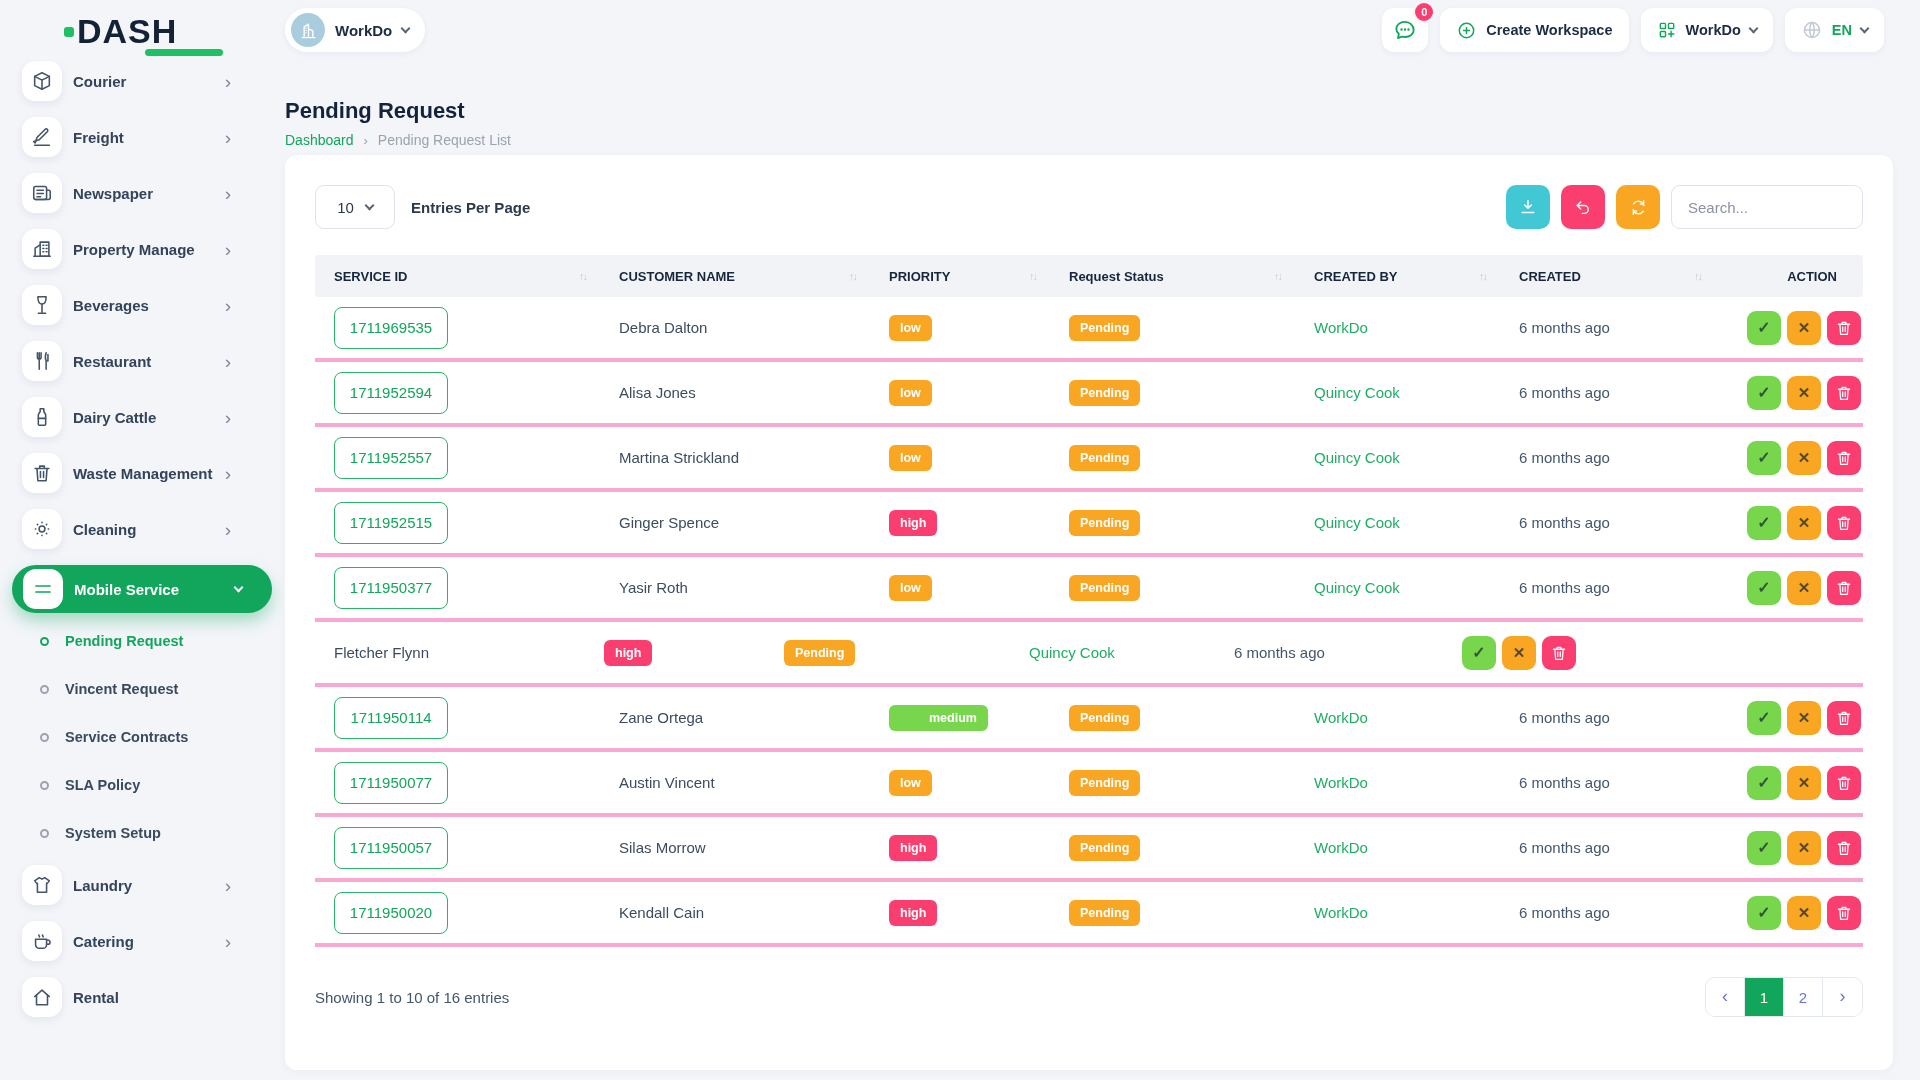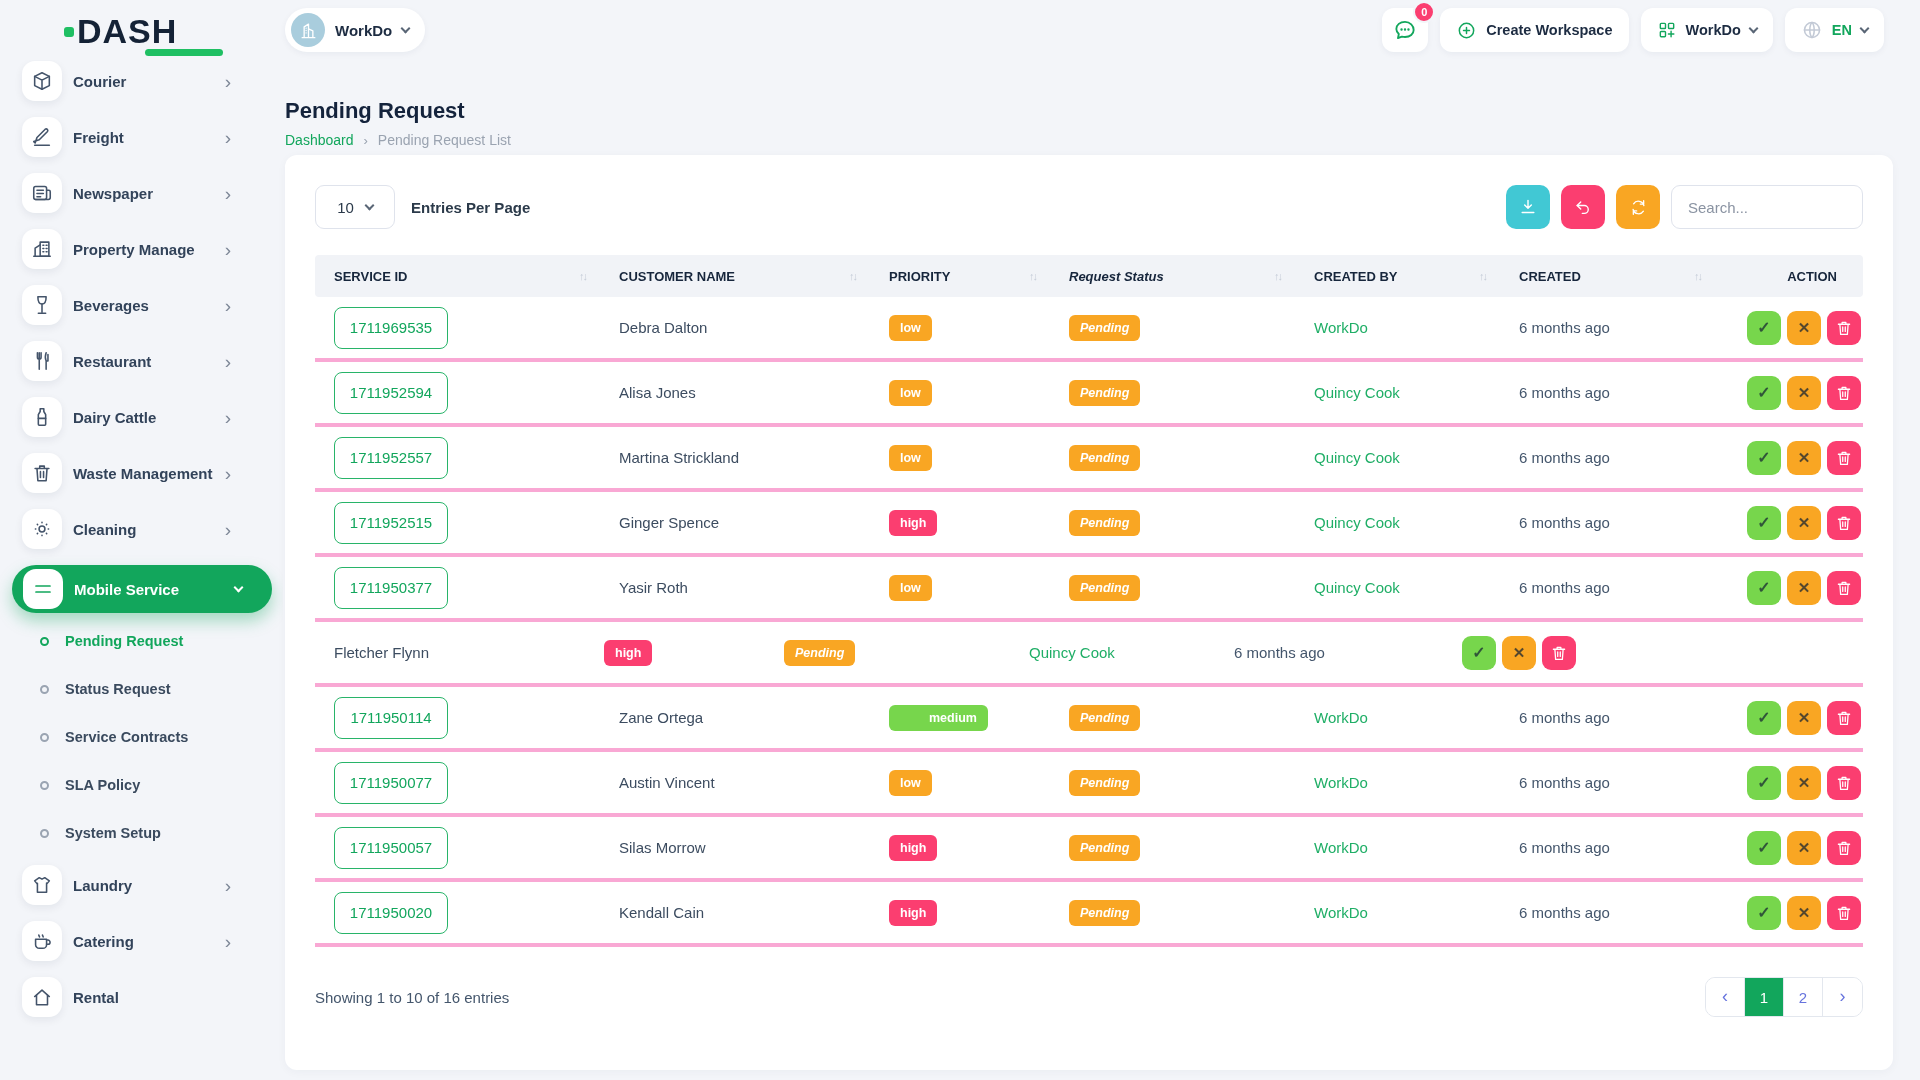--- a/index.html
+++ b/index.html
@@ -57,21 +57,21 @@
   .search-input { width:192px; height:44px; margin-left:11px; border:1px solid #dfe3ec; border-radius:9px; padding:0 16px; font-size:15px; color:#4c1d95; outline:none; background:#fff; font-family:inherit; }
   .search-input::placeholder { color:#8a93a2; }
 
   
   .tbl { width:1548px; }
   .tbl-head { display:flex; background:#f1f3f7; height:42px; align-items:center; border-radius:4px; }
   .th { font-size:13px; font-weight:700; color:#17263c; display:flex; align-items:center; padding-left:19px; }
   .th .sort { margin-left:auto; margin-right:14px; color:#c6ccd8; font-size:11px; letter-spacing:-2px; }
   .row { display:flex; align-items:center; height:65px; border-bottom:4px solid #f9a8d4; }
   .cell { padding-left:19px; display:flex; align-items:center; }
-  .c0 { width:285px; } .c1 { width:270px; } .c2 { width:180px; } .c3 { width:245px;font-style:italic; }
+  .c0 { width:285px; } .c1 { width:270px; } .c2 { width:180px; } .c3 { width:245px; }
   .c4 { width:205px; } .c5 { width:215px; } .c6 { width:148px; justify-content:flex-end; padding-right:2px; }
   .th.c6 { justify-content:flex-end; padding-right:26px; }
   .sid-chip { min-width:114px; height:42px; border:1px solid #28b469; border-radius:8px; background:#fff; color:#12a65c; font-size:15px; display:flex; align-items:center; justify-content:center; padding:0 12px; cursor:pointer; font-family:inherit; }
   .cust { font-size:15px; color:#3c4c60; }
   .pill-badge { height:26px; border-radius:6px; color:#fff; font-size:12.5px; font-weight:600; display:flex; align-items:center; padding:0 11px; }
   .cby { font-size:15px; color:#1fae66; cursor:pointer; }
   .created { font-size:15px; color:#44566c; }
   .act-btn { width:34px; height:34px; border:none; border-radius:9px; margin-left:6px; display:flex; align-items:center; justify-content:center; cursor:pointer; font-size:15px; font-weight:700; color:rgba(21,35,50,.72); }
   .act-btn.del { color:#fff; }
 
@@ -258,21 +258,21 @@
         </span>
         <span class="side-label">Mobile Service</span>
         <span class="caret"></span>
       </div>
       <div class="sub-item active">
         <span class="sub-bullet"></span>
         <span class="sub-label">Pending Request</span>
       </div>
       <div class="sub-item">
         <span class="sub-bullet"></span>
-        <span class="sub-label">Status Request</span>
+        <span class="sub-label">Vincent Request</span>
       </div>
       <div class="sub-item">
         <span class="sub-bullet"></span>
         <span class="sub-label">Service Contracts</span>
       </div>
       <div class="sub-item">
         <span class="sub-bullet"></span>
         <span class="sub-label">SLA Policy</span>
       </div>
       <div class="sub-item">

